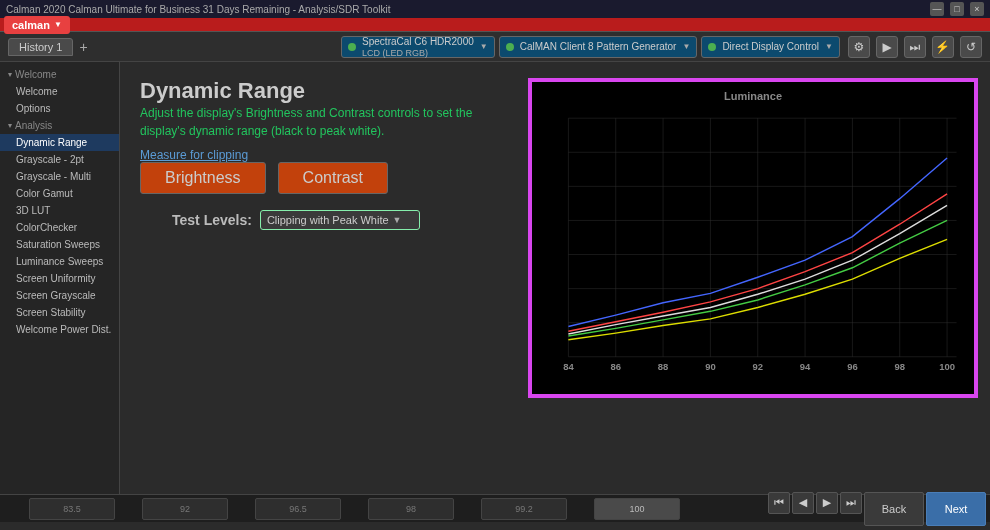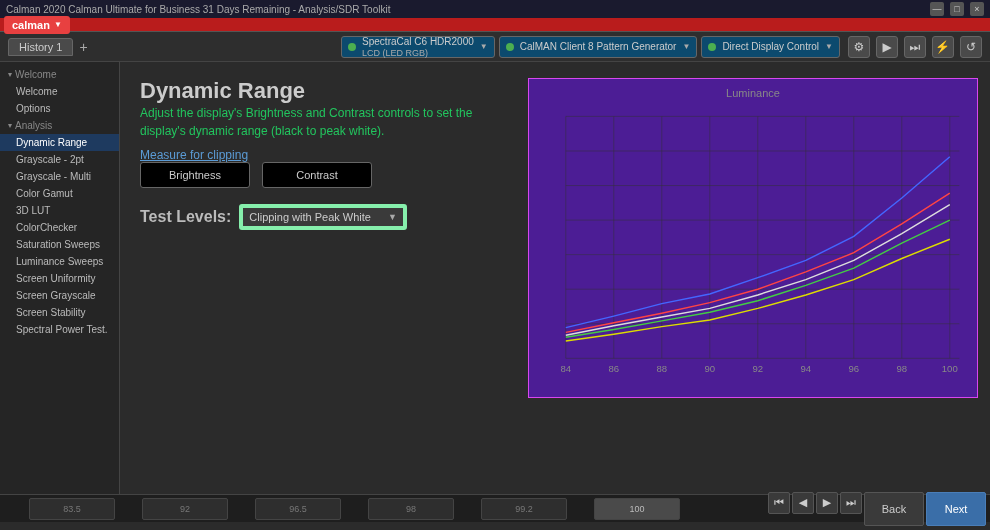--- a/index.html
+++ b/index.html
@@ -138,52 +138,53 @@
       color: #5b9bd5;
       text-decoration: underline;
       cursor: pointer;
     }
     .controls-row {
       display: flex;
       gap: 12px;
       margin-bottom: 16px;
     }
     .ctrl-btn {
-      background: #000000;
+      background: #c2410c;
       border: 1px solid #666;
       border-radius: 3px;
       color: #ccc;
       padding: 6px 24px;
-      font-size: 11px;
+      font-size: 16px;
       cursor: pointer;
       min-width: 110px;
       text-align: center;
     }
     .test-levels-row {
       display: flex;
       align-items: center;
       gap: 8px;
       margin-bottom: 8px;
     }
     .test-levels-label {
-      font-size: 16px;
+      font-size: 14px;
       color: #bbb;
       font-weight: bold;
+      margin-left: 32px;
     }
     .test-levels-select {
       background: #3a3a3a;
-      border: 4px solid #86efac;
+      border: 1px solid #86efac;
       border-radius: 3px;
       color: #ccc;
       padding: 3px 6px;
       font-size: 11px;
       cursor: pointer;
       display: flex;
       align-items: center;
-      gap: 17px;
+      gap: 4px;
       min-width: 160px;
     }
     .test-levels-select .select-arrow { font-size: 9px; color: #aaa; }
 
     
     #chart-panel {
       width: 440px;
       flex-shrink: 0;
       background: #1a1a1a;
       border: 1px solid #444;
@@ -379,21 +380,21 @@
     <div class="sidebar-item">
       <span>Screen Uniformity</span>
     </div>
     <div class="sidebar-item">
       <span>Screen Grayscale</span>
     </div>
     <div class="sidebar-item">
       <span>Screen Stability</span>
     </div>
     <div class="sidebar-item">
-      <span>Spectral Power Test.</span>
+      <span>Welcome Power Dist.</span>
     </div>
   </div>
 
   <div id="right-panel">
 
     <div id="left-content">
       <h1>Dynamic Range</h1>
       <p class="description">Adjust the display's Brightness and Contrast controls to set the display's dynamic range (black to peak white).</p>
       <span class="measure-link">Measure for clipping</span>
 
@@ -407,21 +408,21 @@
         <div class="test-levels-select">
           <span>Clipping with Peak White</span>
           <span class="select-arrow">▼</span>
         </div>
       </div>
 
       <div style="flex:1;"></div>
 
     </div>
 
-    <div id="chart-panel" style="width:450px; height:320px; margin-left:16px; background:#4c1d95; border:1px solid #d946ef; position:relative; flex-shrink:0;">
+    <div id="chart-panel" style="width:450px; height:320px; margin-left:16px; background:#000000; border:4px solid #d946ef; position:relative; flex-shrink:0;font-weight:bold;">
       <div class="chart-title">Luminance</div>
       <svg id="chart-svg" viewBox="0 0 450 290" width="450" height="290">
 
         <line x1="30" y1="10" x2="440" y2="10" stroke="#333" stroke-width="0.5"></line>
         <line x1="30" y1="46" x2="440" y2="46" stroke="#333" stroke-width="0.5"></line>
         <line x1="30" y1="82" x2="440" y2="82" stroke="#333" stroke-width="0.5"></line>
         <line x1="30" y1="118" x2="440" y2="118" stroke="#333" stroke-width="0.5"></line>
         <line x1="30" y1="154" x2="440" y2="154" stroke="#333" stroke-width="0.5"></line>
         <line x1="30" y1="190" x2="440" y2="190" stroke="#333" stroke-width="0.5"></line>
         <line x1="30" y1="226" x2="440" y2="226" stroke="#333" stroke-width="0.5"></line>

